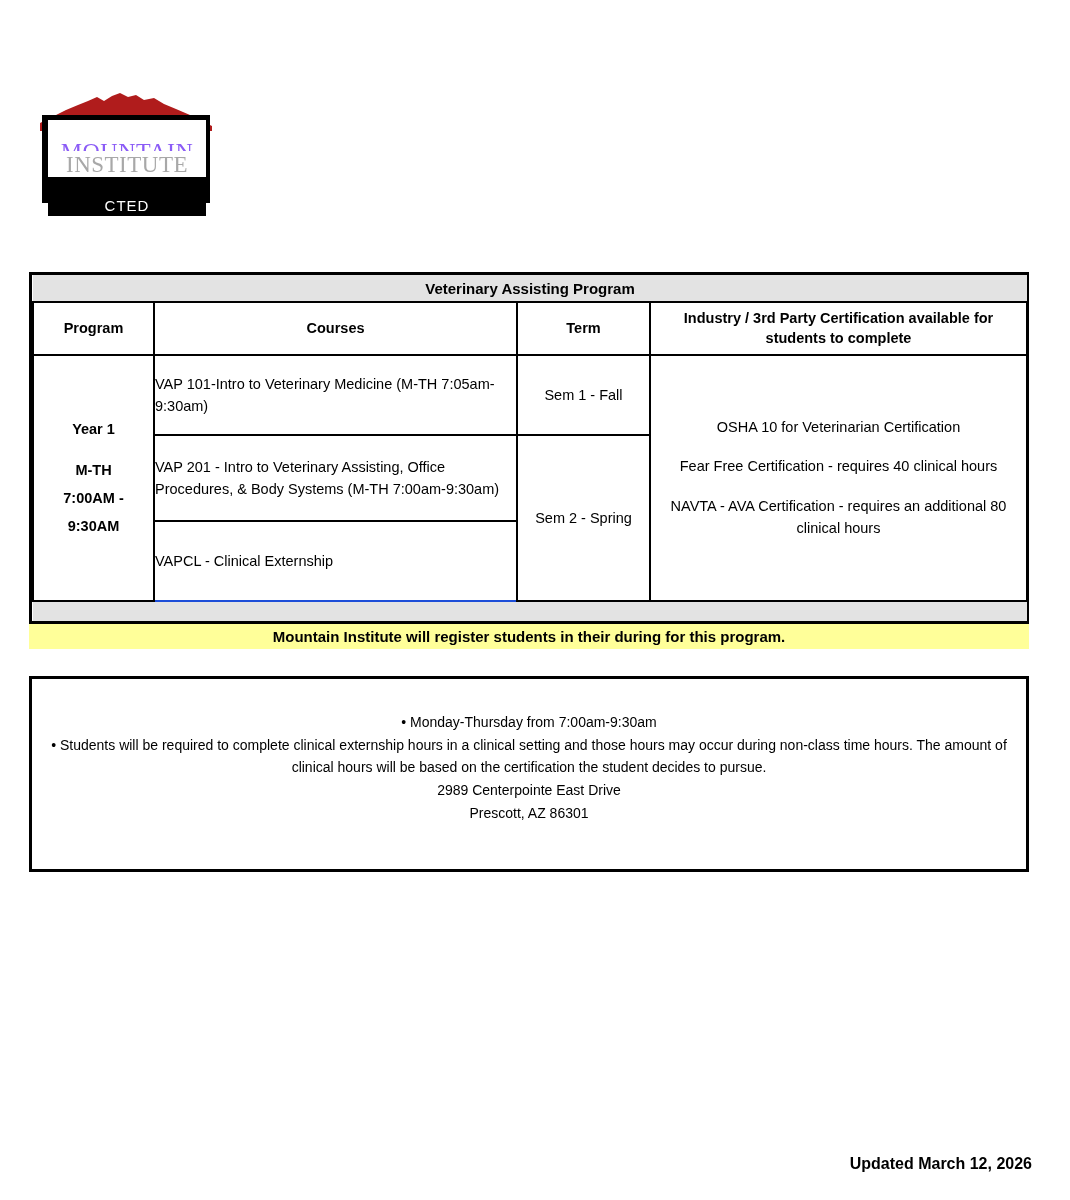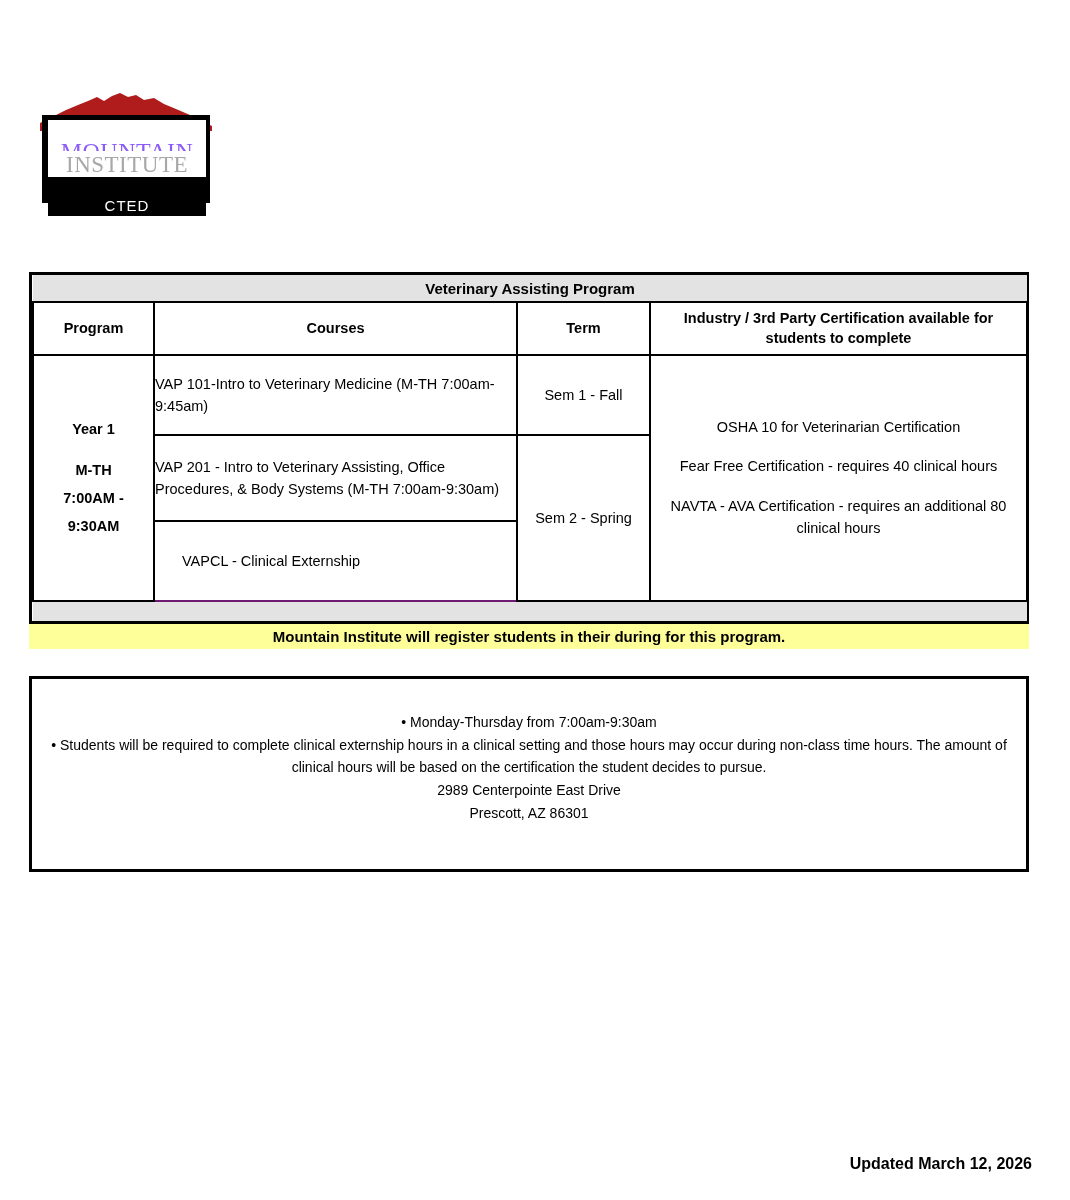--- a/index.html
+++ b/index.html
@@ -166,21 +166,21 @@
   .course-cell {
     padding: 5px 4px 5px 7px;
     line-height: 1.52;
     font-size: 15px;
     vertical-align: top;
     border: 1px solid #000000;
     border-left: 2px solid #000000;
     border-right: 2px solid #000000;
   }
   .course-cell.first { border-top: 2px solid #000000; }
-  .course-cell.last  { border-bottom: 2px solid #701a75; vertical-align: middle; padding-left: 27px; }
+  .course-cell.last  { border-bottom: 2px solid #1d4ed8; vertical-align: middle; }
 
   .term-cell {
     text-align: center;
     font-size: 15px;
   }
 
   .cert-cell {
     text-align: center;
     font-size: 15px;
     line-height: 1.5;
@@ -285,21 +285,21 @@
 
       <tr>
         <td class="cell-program" rowspan="3">
           <span class="pg-line">Year 1</span>
           <span class="pg-gap"></span>
           <span class="pg-line">M-TH</span>
           <span class="pg-line">7:00AM -</span>
           <span class="pg-line">9:30AM</span>
         </td>
 
-        <td class="course-cell first" style="height:78px">VAP 101-Intro to Veterinary Medicine (M-TH 7:00am-9:45am)</td>
+        <td class="course-cell first" style="height:78px">VAP 101-Intro to Veterinary Medicine (M-TH 7:05am-9:30am)</td>
 
         <td class="term-cell" style="height:78px">Sem 1 - Fall</td>
 
         <td class="cert-cell" rowspan="3">
           <span class="cert-line">OSHA 10 for Veterinarian Certification</span>
           <span class="cert-gap"></span>
           <span class="cert-line">Fear Free Certification - requires 40 clinical hours</span>
           <span class="cert-gap"></span>
           <span class="cert-line">NAVTA - AVA Certification - requires an additional 80 clinical hours</span>
         </td>

